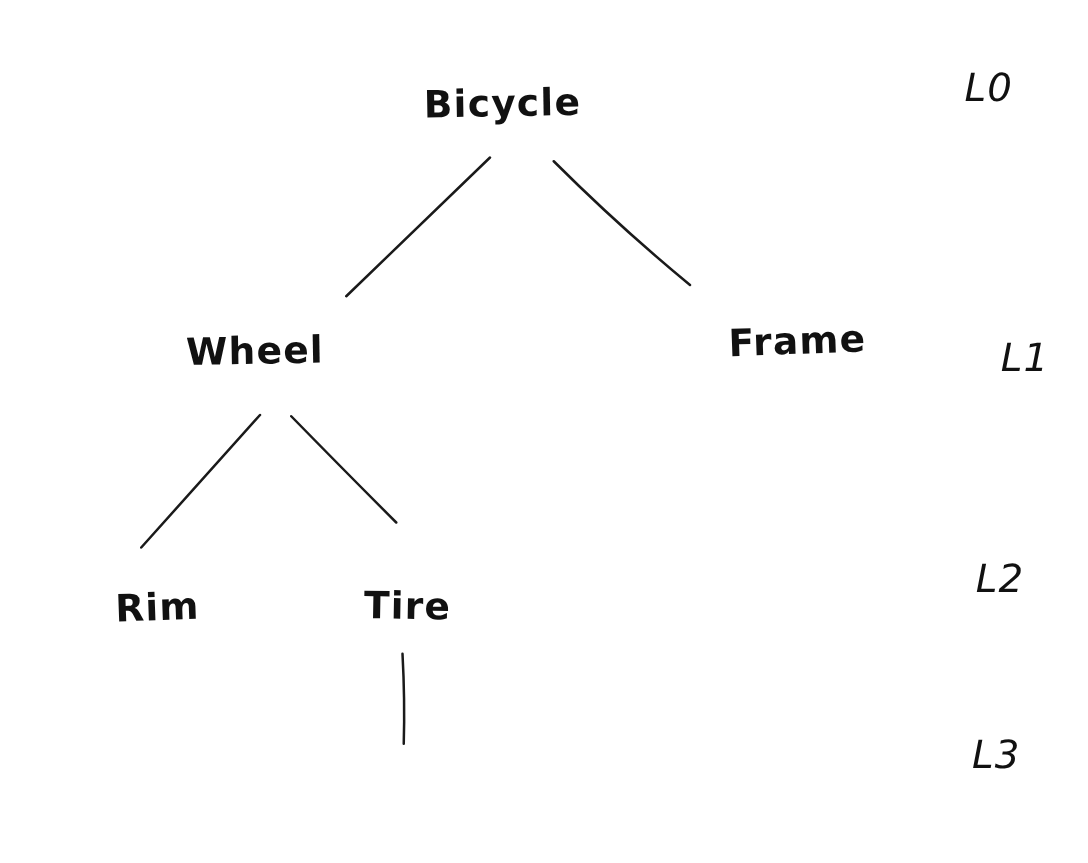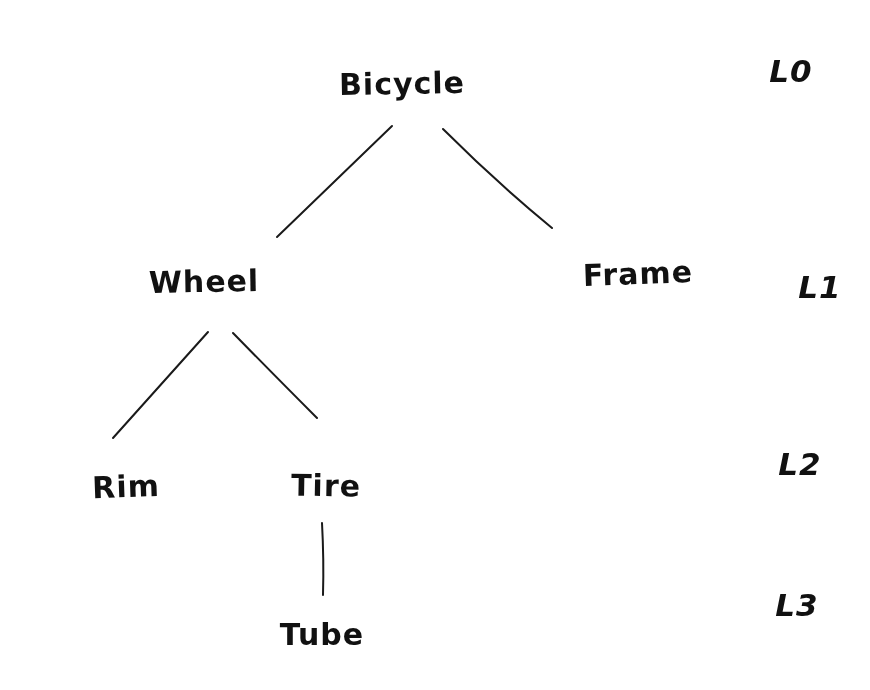--- a/index.html
+++ b/index.html
@@ -35,21 +35,21 @@
     font-weight: bold;
     font-size: 30px;
     letter-spacing: 1px;
     white-space: nowrap;
     line-height: 1;
   }
   .level-label {
     position: absolute;
     transform: translate(-50%, -50%);
     color: #111111;
-    font-weight: bold;
+    font-weight: normal;
     font-style: italic;
     font-size: 31px;
     letter-spacing: 1px;
     white-space: nowrap;
     line-height: 1;
   }
   
   .tilt-n1 { transform: translate(-50%, -50%) rotate(-1deg); }
   .tilt-n2 { transform: translate(-50%, -50%) rotate(-2deg); }
   .tilt-p1 { transform: translate(-50%, -50%) rotate(1deg); }
@@ -70,21 +70,20 @@
   <div class="node-label tilt-n1" style="left:402px; top:84px;">Bicycle</div>
 
   <div class="node-label tilt-n1" style="left:204px; top:282px;">Wheel</div>
 
   <div class="node-label tilt-n2" style="left:638px; top:274px;">Frame</div>
 
   <div class="node-label tilt-n2" style="left:126px; top:487px;">Rim</div>
 
   <div class="node-label tilt-p1" style="left:326px; top:486px;">Tire</div>
 
-  <div class="node-label" style="left:322px; top:635px;">Tube</div>
 
   <div class="level-label" style="left:791px; top:71px;">L0</div>
 
   <div class="level-label" style="left:820px; top:287px;">L1</div>
 
   <div class="level-label" style="left:800px; top:464px;">L2</div>
 
   <div class="level-label" style="left:797px; top:605px;">L3</div>
 
 </div>

